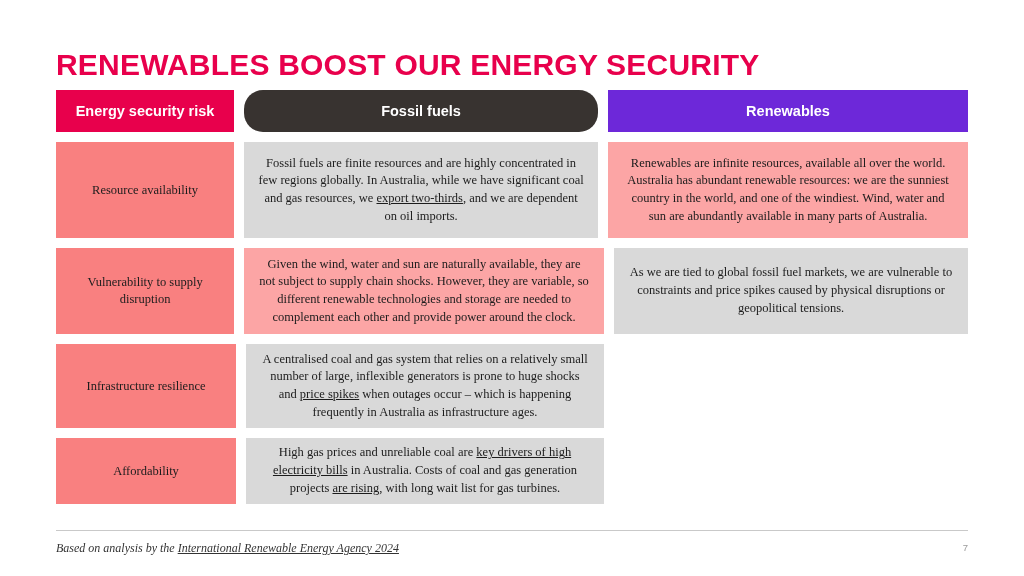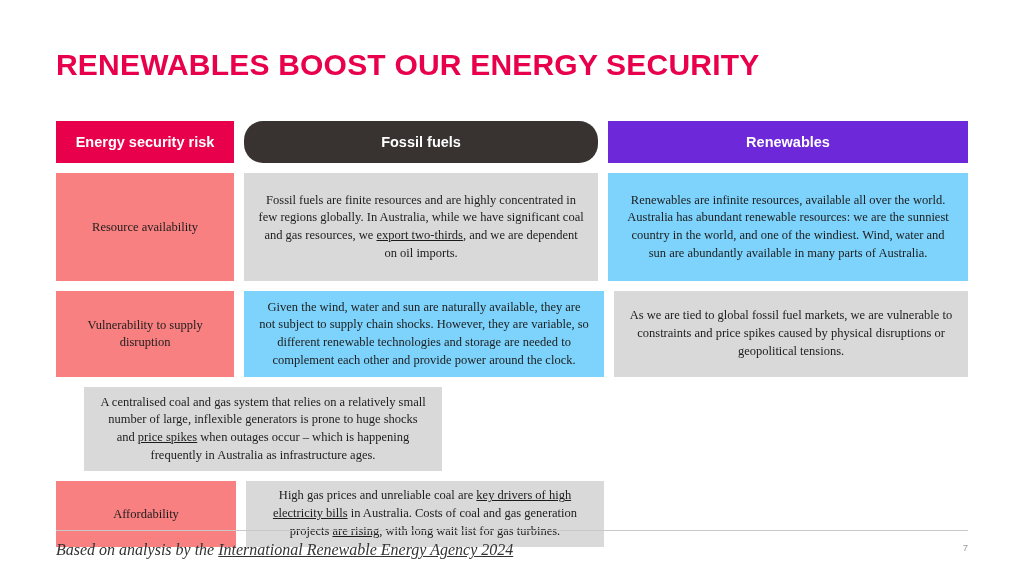--- a/index.html
+++ b/index.html
@@ -50,21 +50,20 @@
   .col-risk { width: 180px; }
   .col-fossil { width: 358px; }
   .col-renew { width: 364px; }
 
   .head {
     height: 42px;
     color: #ffffff;
     font-weight: bold;
     font-size: 14.5px;
     font-family: "Liberation Sans", sans-serif;
-    margin-top: 31px;
   }
   .head-risk { background: #e8004c; }
   .head-fossil { background: #383330; border-radius: 19px; }
   .head-renew { background: #6d28d9; }
 
   .body-risk {
     background: #f98080;
     color: #1c1c1c;
     font-size: 12.5px;
     font-family: "Liberation Serif", serif;
@@ -73,48 +72,48 @@
   }
   .body-fossil {
     background: #d9d9d9;
     color: #1c1c1c;
     font-size: 12.5px;
     font-family: "Liberation Serif", serif;
     padding: 8px 14px;
     line-height: 1.42;
   }
   .body-renew {
-    background: #7dd3fc;
+    background: #fca5a5;
     color: #1c1c1c;
     font-size: 12.5px;
     font-family: "Liberation Serif", serif;
     padding: 8px 14px;
     line-height: 1.42;
   }
-  .r1 .cell { height: 108px; }
+  .r1 .cell { height: 96px; }
   .r2 .cell { height: 86px; }
-  .r3 .cell { height: 84px; margin-left: 28px; }
+  .r3 .cell { height: 84px; }
   .r4 .cell { height: 66px; }
 
   .cell p { margin: 0; }
   .cell u { text-decoration: underline; }
 
   .footer-rule {
     position: absolute;
     left: 56px;
     top: 530px;
     width: 912px;
     height: 1px;
     background: #c9c9c9;
   }
   .footnote {
     position: absolute;
     left: 56px;
     top: 541px;
-    font-size: 16px;
+    font-size: 12px;
     font-style: italic;
     color: #333333;
     font-family: "Liberation Serif", serif;
   }
   .footnote u { text-decoration: underline; }
   .page-num {
     position: absolute;
     right: 56px;
     top: 542px;
     font-size: 9.5px;
@@ -151,20 +150,21 @@
       <div class="cell body-risk col-risk">Vulnerability to supply disruption</div>
       <div class="cell body-renew col-renew">
           <p><span>Given the wind, water and sun are naturally available, they are not subject to supply chain shocks. However, they are variable, so different renewable technologies and storage are needed to complement each other and provide power around the clock.</span></p>
         </div>
       <div class="cell body-fossil col-fossil">
           <p><span>As we are tied to global fossil fuel markets,  we are vulnerable to constraints and price spikes caused by physical disruptions or geopolitical tensions.</span></p>
         </div>
     </div>
 
     <div class="row r3">
+      <div class="cell body-risk col-risk">Infrastructure resilience</div>
       <div class="cell body-fossil col-fossil">
           <p><span>A centralised coal and gas system that relies on a relatively small number of large, inflexible generators is prone to huge shocks and </span><u>price spikes</u><span> when outages occur – which is happening frequently in Australia as infrastructure ages.</span></p>
         </div>
     </div>
 
     <div class="row r4">
       <div class="cell body-risk col-risk">Affordability</div>
       <div class="cell body-fossil col-fossil">
           <p><span>High gas prices and unreliable coal are </span><u>key drivers of high electricity bills</u><span> in Australia. Costs of coal and gas generation projects </span><u>are rising</u><span>, with long wait list for gas turbines.</span></p>
         </div>

